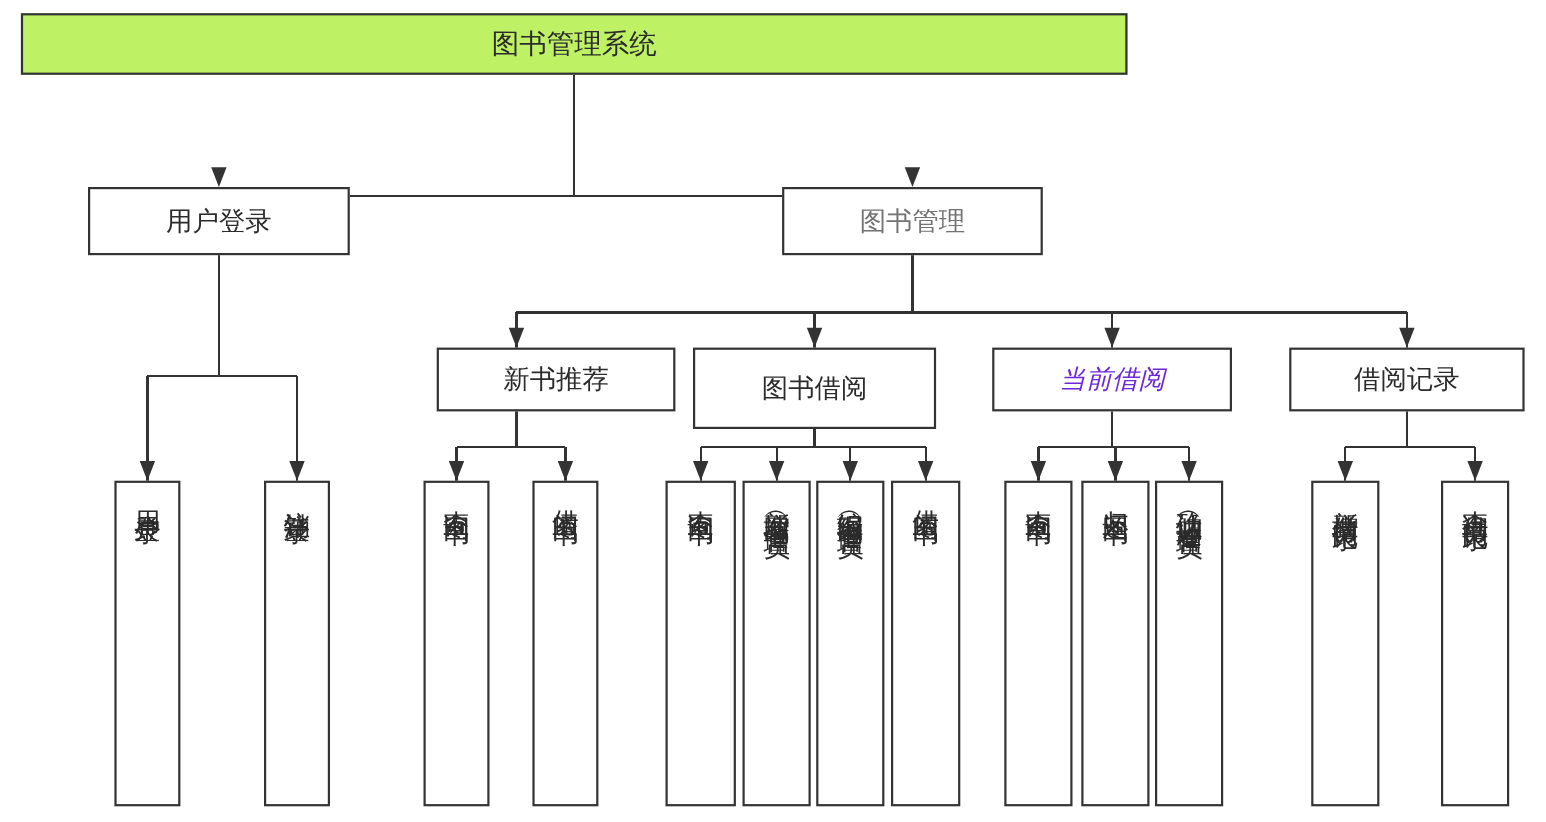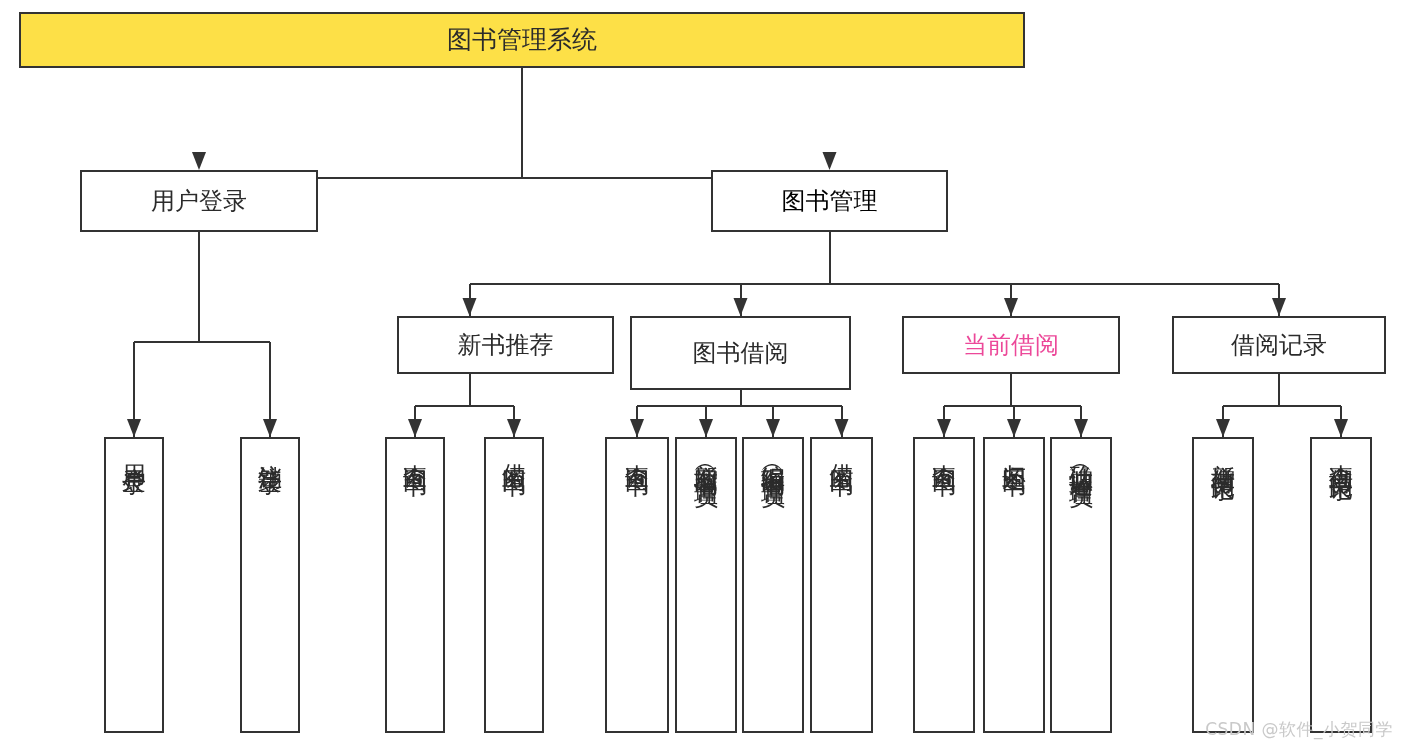--- a/index.html
+++ b/index.html
@@ -117,37 +117,37 @@
       <line x1="1081" y1="406" x2="1081" y2="437" stroke="#333333" stroke-width="2" shape-rendering="crispEdges"></line>
       <polygon points="1074,419 1088,419 1081,437" fill="#333333"></polygon>
       <line x1="1279" y1="374" x2="1279" y2="406" stroke="#333333" stroke-width="2" shape-rendering="crispEdges"></line>
       <line x1="1223" y1="406" x2="1341" y2="406" stroke="#333333" stroke-width="2" shape-rendering="crispEdges"></line>
       <line x1="1223" y1="406" x2="1223" y2="437" stroke="#333333" stroke-width="2" shape-rendering="crispEdges"></line>
       <polygon points="1216,419 1230,419 1223,437" fill="#333333"></polygon>
       <line x1="1341" y1="406" x2="1341" y2="437" stroke="#333333" stroke-width="2" shape-rendering="crispEdges"></line>
       <polygon points="1334,419 1348,419 1341,437" fill="#333333"></polygon>
     </svg>
   <div id="nodes">
-      <div class="node level-1" style="left: 19px; top: 12px; width: 1006px; height: 56px; border-color: rgb(51, 51, 51); background: #fde047;">
+      <div class="node level-1" style="left: 19px; top: 12px; width: 1006px; height: 56px; border-color: rgb(51, 51, 51); background: #bef264;">
         <div class="node-label" style="color: rgb(43, 43, 43);">图书管理系统</div>
       </div>
       <div class="node level-2" style="left: 80px; top: 170px; width: 238px; height: 62px; border-color: rgb(51, 51, 51); background: rgb(255, 255, 255);">
         <div class="node-label" style="color: rgb(43, 43, 43);">用户登录</div>
       </div>
       <div class="node level-2" style="left: 711px; top: 170px; width: 237px; height: 62px; border-color: rgb(51, 51, 51); background: rgb(255, 255, 255);">
-        <div class="node-label" style="color: #000000;">图书管理</div>
+        <div class="node-label" style="color: #737373;">图书管理</div>
       </div>
       <div class="node level-3" style="left: 361px; top: 316px; width: 217px; height: 58px; border-color: rgb(51, 51, 51); background: rgb(255, 255, 255); margin-left: 36px;">
         <div class="node-label" style="color: rgb(43, 43, 43);">新书推荐</div>
       </div>
       <div class="node level-3" style="left: 630px; top: 316px; width: 221px; height: 74px; border-color: rgb(51, 51, 51); background: rgb(255, 255, 255);">
         <div class="node-label" style="color: rgb(43, 43, 43);">图书借阅</div>
       </div>
       <div class="node level-3" style="left: 902px; top: 316px; width: 218px; height: 58px; border-color: rgb(51, 51, 51); background: rgb(255, 255, 255);">
-        <div class="node-label" style="color: #ec4899;">当前借阅</div>
+        <div class="node-label" style="color: #6d28d9; font-style: italic;">当前借阅</div>
       </div>
       <div class="node level-3" style="left: 1172px; top: 316px; width: 214px; height: 58px; border-color: rgb(51, 51, 51); background: rgb(255, 255, 255);">
         <div class="node-label" style="color: rgb(43, 43, 43); text-align: center;">借阅记录</div>
       </div>
       <div class="node level-4 leaf" style="left: 104px; top: 437px; width: 60px; height: 296px; border-color: rgb(51, 51, 51); background: rgb(255, 255, 255);">
         <div class="node-label" style="color: rgb(43, 43, 43);">用户登录</div>
       </div>
       <div class="node level-4 leaf" style="left: 240px; top: 437px; width: 60px; height: 296px; border-color: rgb(51, 51, 51); background: rgb(255, 255, 255);">
         <div class="node-label" style="color: rgb(43, 43, 43);">注销登录</div>
       </div>
@@ -178,14 +178,13 @@
       <div class="node level-4 leaf" style="left: 1050px; top: 437px; width: 62px; height: 296px; border-color: rgb(51, 51, 51); background: rgb(255, 255, 255);">
         <div class="node-label" style="color: rgb(43, 43, 43);">确认归还（管理员）</div>
       </div>
       <div class="node level-4 leaf" style="left: 1192px; top: 437px; width: 62px; height: 296px; border-color: rgb(51, 51, 51); background: rgb(255, 255, 255);">
         <div class="node-label" style="color: rgb(43, 43, 43);">新增借阅记录</div>
       </div>
       <div class="node level-4 leaf" style="left: 1310px; top: 437px; width: 62px; height: 296px; border-color: rgb(51, 51, 51); background: rgb(255, 255, 255);">
         <div class="node-label" style="color: rgb(43, 43, 43);">查询借阅记录</div>
       </div>
     </div>
-  <div id="watermark">CSDN @软件_小贺同学</div>
 </div>
 
 </body></html>

